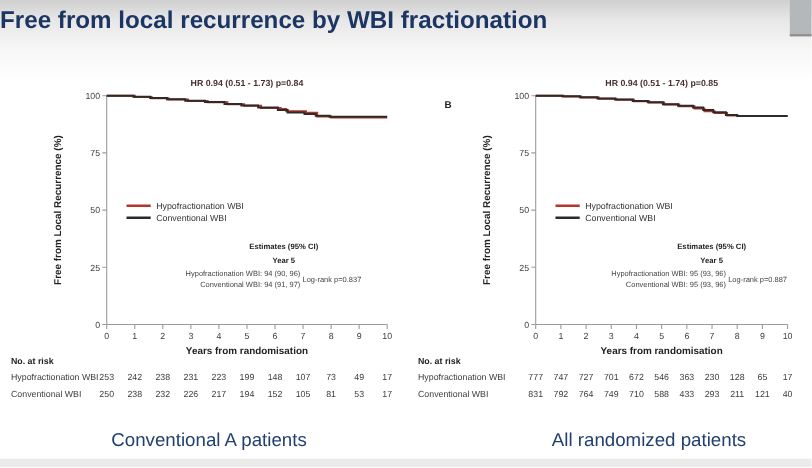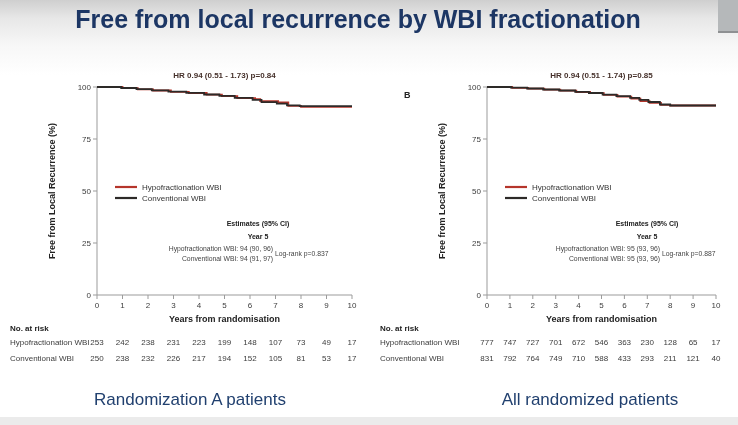--- a/index.html
+++ b/index.html
@@ -1,19 +1,19 @@
 <!DOCTYPE html>
 <html><head>
 <meta charset="utf-8">
 <style>
   html,body{margin:0;padding:0;background:#ffffff;font-family:"Liberation Sans",sans-serif;}
   .slide{position:relative;width:738px;height:425px;overflow:hidden;
          background:linear-gradient(180deg,#cfcfcf 0px,#e7e7e7 18px,#f7f7f7 45px,#ffffff 75px);}
-  .title{position:absolute;top:5px;left:0;right:22px;text-align:center;
-         font-size:25px;font-weight:600;color:#1c3664;}
+  .title{position:absolute;top:5px;left:0;right:22px;text-align:left;
+         font-size:22px;font-weight:600;color:#1c3664;}
   .scroll-frag{position:absolute;right:0;top:0;width:20px;height:31px;background:#b5b8ba;
          border-bottom:2px solid #8e9092;}
   .panel-label{position:absolute;font-size:9px;font-weight:bold;color:#222;}
   #plabel-1{left:404px;top:90px;}
   #plabel-0{left:18px;top:90px;}
   svg.km{position:absolute;}
   .caption{position:absolute;top:390px;font-size:17px;color:#21406f;text-align:center;}
   #cap0{left:30px;width:320px;}
   #cap1{left:440px;width:300px;}
   .bottom-strip{position:absolute;left:0;right:0;bottom:0;height:8px;background:#ebebeb;}
@@ -172,17 +172,17 @@
       <text x="180.7" y="304" text-anchor="middle" font-size="8" fill="#3c3c3c">749</text>
       <text x="203.6" y="304" text-anchor="middle" font-size="8" fill="#3c3c3c">710</text>
       <text x="226.5" y="304" text-anchor="middle" font-size="8" fill="#3c3c3c">588</text>
       <text x="249.4" y="304" text-anchor="middle" font-size="8" fill="#3c3c3c">433</text>
       <text x="272.3" y="304" text-anchor="middle" font-size="8" fill="#3c3c3c">293</text>
       <text x="295.2" y="304" text-anchor="middle" font-size="8" fill="#3c3c3c">211</text>
       <text x="318.1" y="304" text-anchor="middle" font-size="8" fill="#3c3c3c">121</text>
       <text x="341" y="304" text-anchor="middle" font-size="8" fill="#3c3c3c">40</text>
     </svg>
 
-  <div class="caption" id="cap0">Randomization A patients</div>
+  <div class="caption" id="cap0">Conventional A patients</div>
   <div class="caption" id="cap1">All randomized patients</div>
 
   <div class="bottom-strip"></div>
 </div>
 
 </body></html>

